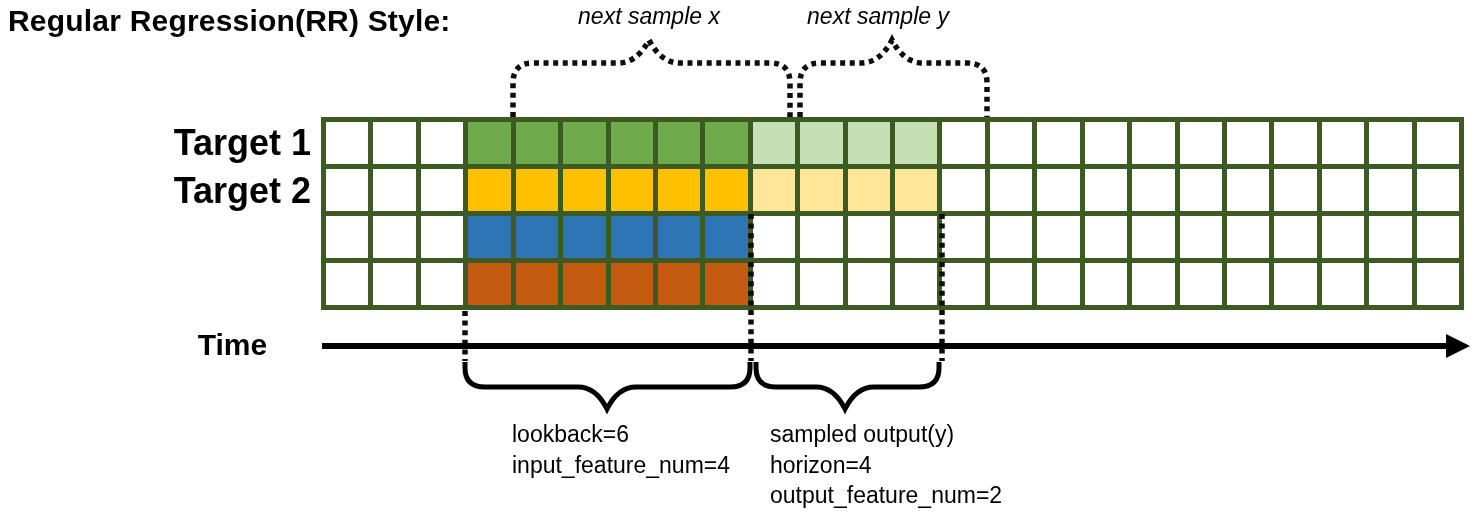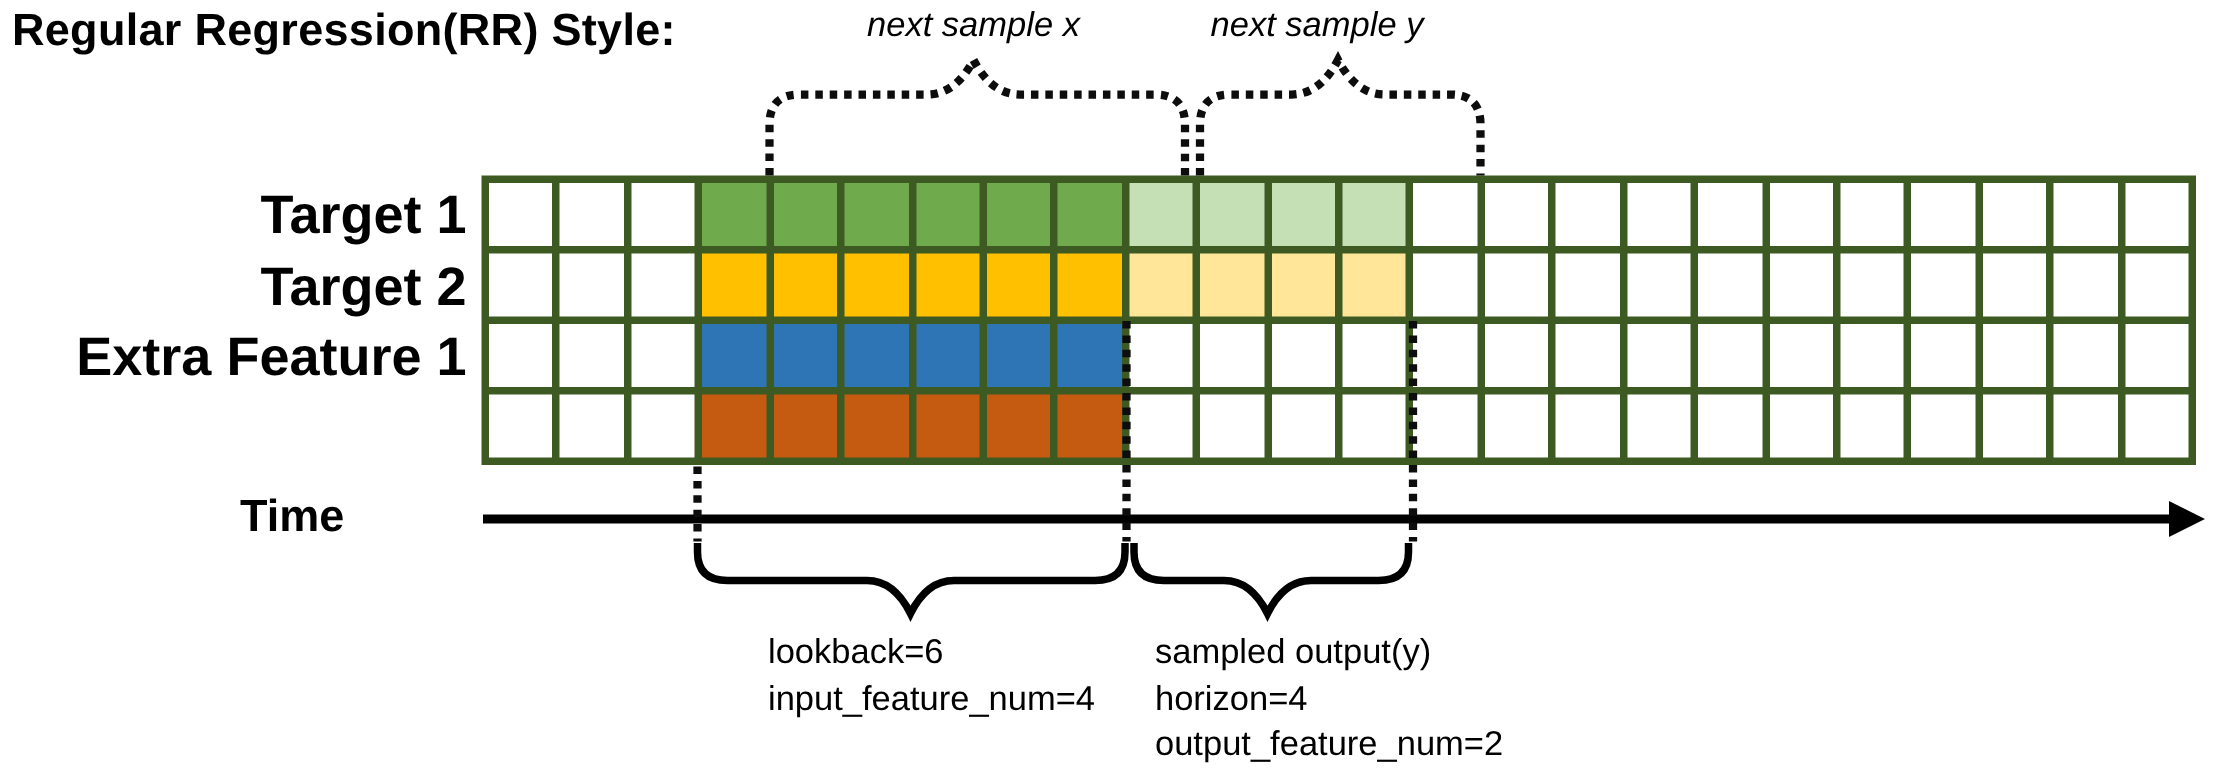--- a/index.html
+++ b/index.html
@@ -4,21 +4,21 @@
 <style>
   html,body{margin:0;padding:0;background:#ffffff;}
   #canvas{
     position:relative;width:1476px;height:516px;background:#ffffff;overflow:hidden;
     font-family:"Liberation Sans","DejaVu Sans",sans-serif;color:#000;
   }
   .abs{position:absolute;}
   #title{left:8px;top:4px;font-size:30px;font-weight:bold;letter-spacing:0.2px;}
   .toplabel{top:3px;font-size:23px;font-style:italic;transform:translateX(-50%);white-space:nowrap;}
   .rowlabel{left:0;width:311px;text-align:right;font-size:36px;font-weight:bold;height:46px;line-height:46px;white-space:nowrap;}
-  #timelabel{left:160px;width:145px;top:328px;font-size:30px;font-weight:bold;text-align:left;}
+  #timelabel{left:160px;width:145px;top:328px;font-size:30px;font-weight:bold;text-align:center;}
   #grid{
     left:321px;top:117px;width:1143px;height:193px;
     display:grid;grid-template-columns:repeat(24,1fr);grid-template-rows:repeat(4,1fr);
     gap:5px;padding:5px;box-sizing:border-box;
   }
   .cell{width:100%;height:100%;}
   .annot{top:419px;font-size:23px;line-height:30.5px;white-space:nowrap;}
   #annot-input{left:512px;}
   #annot-output{left:770px;}
   #overlay{left:0;top:0;width:1476px;height:516px;pointer-events:none;}
@@ -31,21 +31,20 @@
 
 <div id="canvas">
 
   <div id="title" class="abs">Regular Regression(RR) Style:</div>
 
   <div class="abs toplabel" style="left:878px;">next sample y</div>
   <div class="abs toplabel" style="left:649px;">next sample x</div>
 
   <div class="abs rowlabel" style="top:120px;">Target 1</div>
   <div class="abs rowlabel" style="top:168px;">Target 2</div>
-  <div class="abs rowlabel" style="top:215px;">Extra Feature 1</div>
 
   <div id="grid" class="abs" style="background: rgb(62, 90, 35);">
       <div class="cell" style="background: rgb(255, 255, 255);"></div>
       <div class="cell" style="background: rgb(255, 255, 255);"></div>
       <div class="cell" style="background: rgb(255, 255, 255);"></div>
       <div class="cell" style="background: rgb(111, 171, 76);"></div>
       <div class="cell" style="background: rgb(111, 171, 76);"></div>
       <div class="cell" style="background: rgb(111, 171, 76);"></div>
       <div class="cell" style="background: rgb(111, 171, 76);"></div>
       <div class="cell" style="background: rgb(111, 171, 76);"></div>

